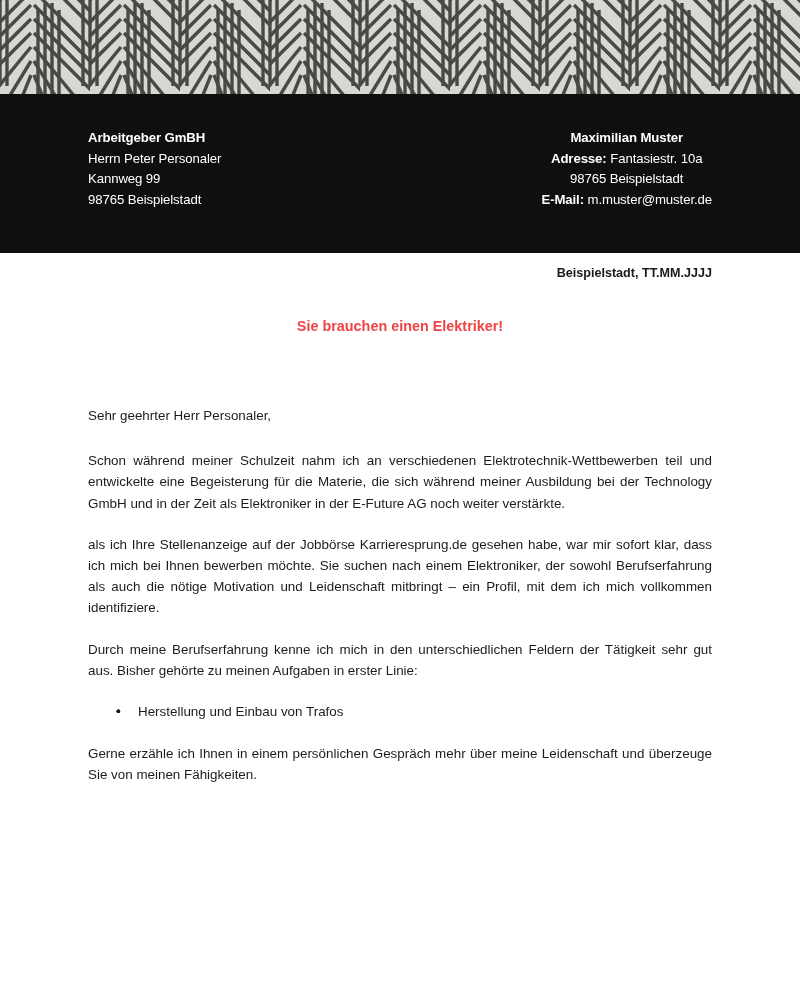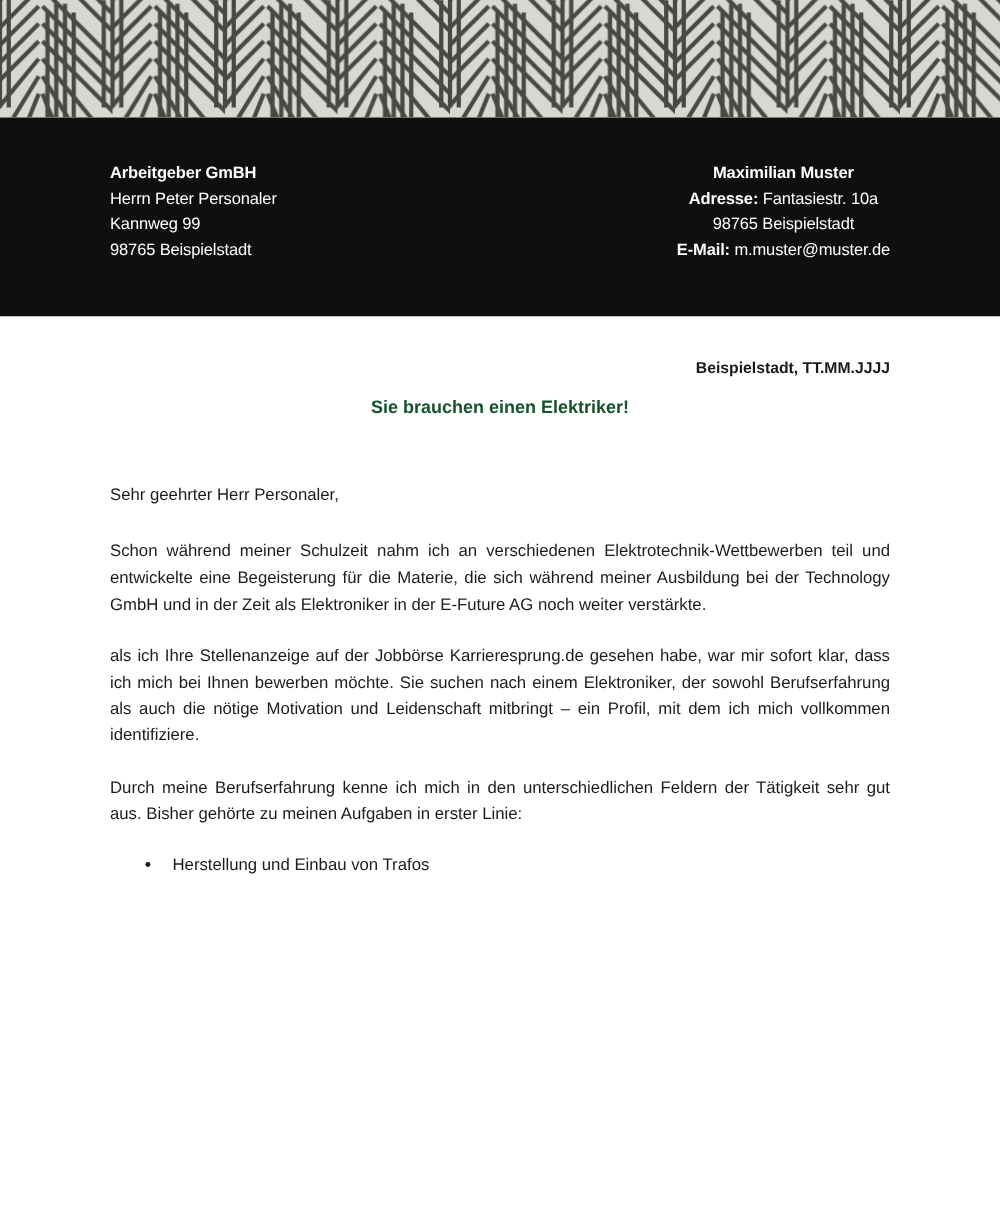--- a/index.html
+++ b/index.html
@@ -73,40 +73,40 @@
   
   .letter {
     position: absolute;
     left: 0;
     top: 253px;
     width: 800px;
   }
   .date-line {
     position: absolute;
     right: 88px;
-    top: 34px;
+    top: 13px;
     font-size: 12.6px;
     font-weight: bold;
     color: #1a1a1a;
     white-space: nowrap;
   }
   .subject-line {
     position: absolute;
     left: 88px;
     top: 65px;
     width: 624px;
     text-align: center;
     font-size: 14.4px;
     font-weight: bold;
-    color: #14532d;
+    color: #ef4444;
   }
   .body-text {
     position: absolute;
     left: 88px;
-    top: 132px;
+    top: 152px;
     width: 624px;
     font-size: 13.4px;
     line-height: 21.2px;
     color: #1c1c1c;
   }
   .body-text p {
     margin: 0 0 20px 0;
     text-align: justify;
   }
   .body-text p.salutation {
@@ -212,17 +212,18 @@
     <div class="body-text">
       <p class="salutation">Sehr geehrter Herr Personaler,</p>
       <p>Schon während meiner Schulzeit nahm ich an verschiedenen Elektrotechnik-Wettbewerben teil und entwickelte eine Begeisterung für die Materie, die sich während meiner Ausbildung bei der Technology GmbH und in der Zeit als Elektroniker in der E-Future AG noch weiter verstärkte.</p>
       <p>als ich Ihre Stellenanzeige auf der Jobbörse Karrieresprung.de gesehen habe, war mir sofort klar, dass ich mich bei Ihnen bewerben möchte. Sie suchen nach einem Elektroniker, der sowohl Berufserfahrung als auch die nötige Motivation und Leidenschaft mitbringt – ein Profil, mit dem ich mich vollkommen identifiziere.</p>
       <p>Durch meine Berufserfahrung kenne ich mich in den unterschiedlichen Feldern der Tätigkeit sehr gut aus. Bisher gehörte zu meinen Aufgaben in erster Linie:</p>
       <ul>
         <li><span class="bullet-dot">•</span></li>
         <li><span class="bullet-dot">•</span></li>
         <li><span class="bullet-dot">•</span><span>Herstellung und Einbau von Trafos</span></li>
       </ul>
+      <p class="last-para">Gerne erzähle ich Ihnen in einem persönlichen Gespräch mehr über meine Leidenschaft und überzeuge Sie von meinen Fähigkeiten.</p>
     </div>
 
   </div>
 
 </div>
 
 </body></html>

